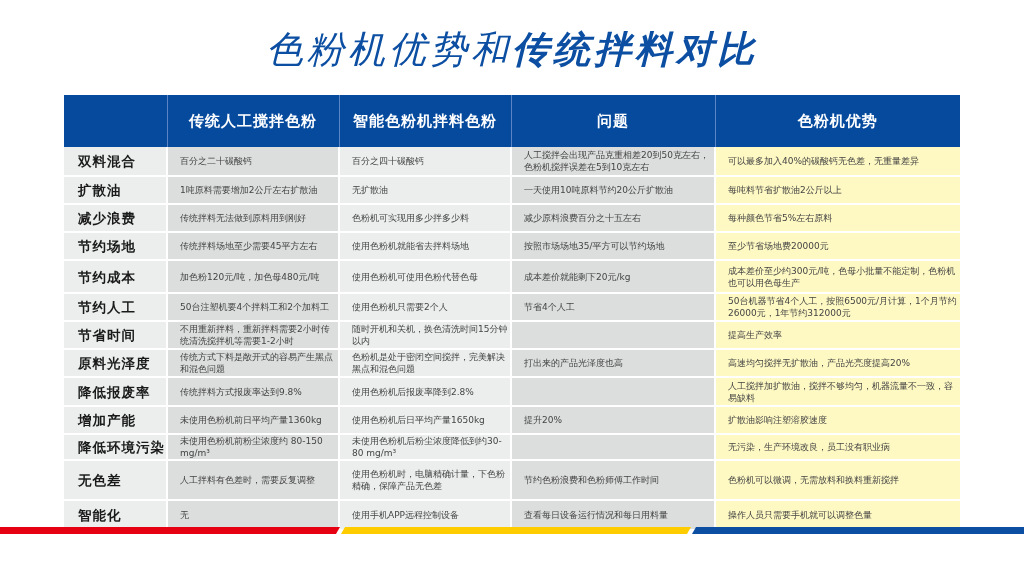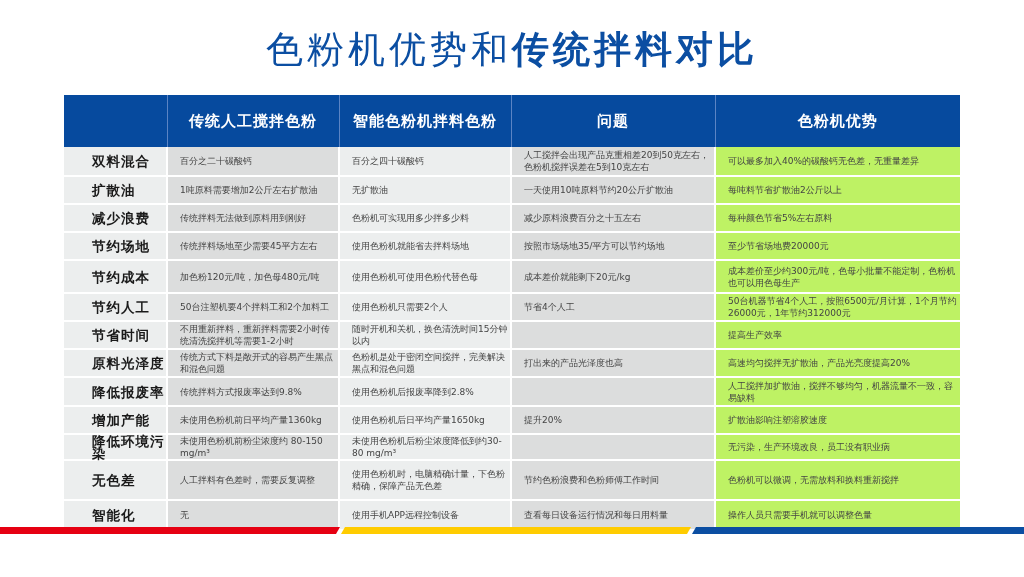--- a/index.html
+++ b/index.html
@@ -2,45 +2,45 @@
 <html><head>
 <meta charset="utf-8">
 <style>
   html, body { margin: 0; padding: 0; }
   body {
     width: 1024px; height: 577px; background: #ffffff; position: relative; overflow: hidden;
     font-family: "DejaVu Sans", "Liberation Sans", sans-serif;
   }
   .title {
     position: absolute; left: 0; top: 26px; width: 1024px; text-align: center;
-    font-size: 37px; letter-spacing: 4px; color: #0b4ea2; line-height: 48px;
+    font-size: 37px; letter-spacing: 4px; color: #0b4ea2; line-height: 48px; font-style: italic;
   }
   .title .light { font-weight: normal; }
   .title .bold { font-weight: bold; }
   table.cmp {
     position: absolute; left: 64px; top: 95px; width: 896px;
     border-collapse: collapse; table-layout: fixed;
   }
   table.cmp th {
     background: #064a9e; color: #ffffff; font-size: 15px; font-weight: bold;
     height: 36px; letter-spacing: 1px; border-right: 1px solid #5b84c4; padding: 8px;
   }
   table.cmp th:last-child { border-right: none; }
   table.cmp td {
     font-size: 9px; color: #444444; line-height: 12px; padding: 0 0 0 12px;
     border-bottom: 2px solid #ffffff; border-right: 2px solid #ffffff; vertical-align: middle;
   }
   table.cmp td.label {
-    font-size: 13.5px; font-weight: bold; color: #1a1a1a; padding-left: 28px; letter-spacing: 1px;
+    font-size: 13.5px; font-weight: bold; color: #1a1a1a; padding-left: 14px; letter-spacing: 1px;
     background: #eceeee;
   }
   table.cmp td.c2 { background: #dcdddd; margin-left: 33px; }
   table.cmp td.c3 { background: #eceeee; }
   table.cmp td.c4 { background: #dcdddd; }
-  table.cmp td.c5 { background: #bef264; border-right: none; }
+  table.cmp td.c5 { background: #fef9c3; border-right: none; }
   .stripe { position: absolute; top: 527px; height: 7px; }
   .stripe.red { left: 0; width: 340px; background: #e60012; clip-path: polygon(0 0, 100% 0, calc(100% - 4px) 100%, 0 100%); }
   .stripe.yellow { left: 341px; width: 350px; background: #ffcc00; clip-path: polygon(4px 0, 100% 0, calc(100% - 4px) 100%, 0 100%); }
   .stripe.blue { left: 692px; width: 332px; background: #0b4ea2; clip-path: polygon(4px 0, 100% 0, 100% 100%, 0 100%); }
 </style>
 </head>
 <body>
 
 <div class="title">
   <span class="light">色粉机优势和</span><span class="bold">传统拌料对比</span>

